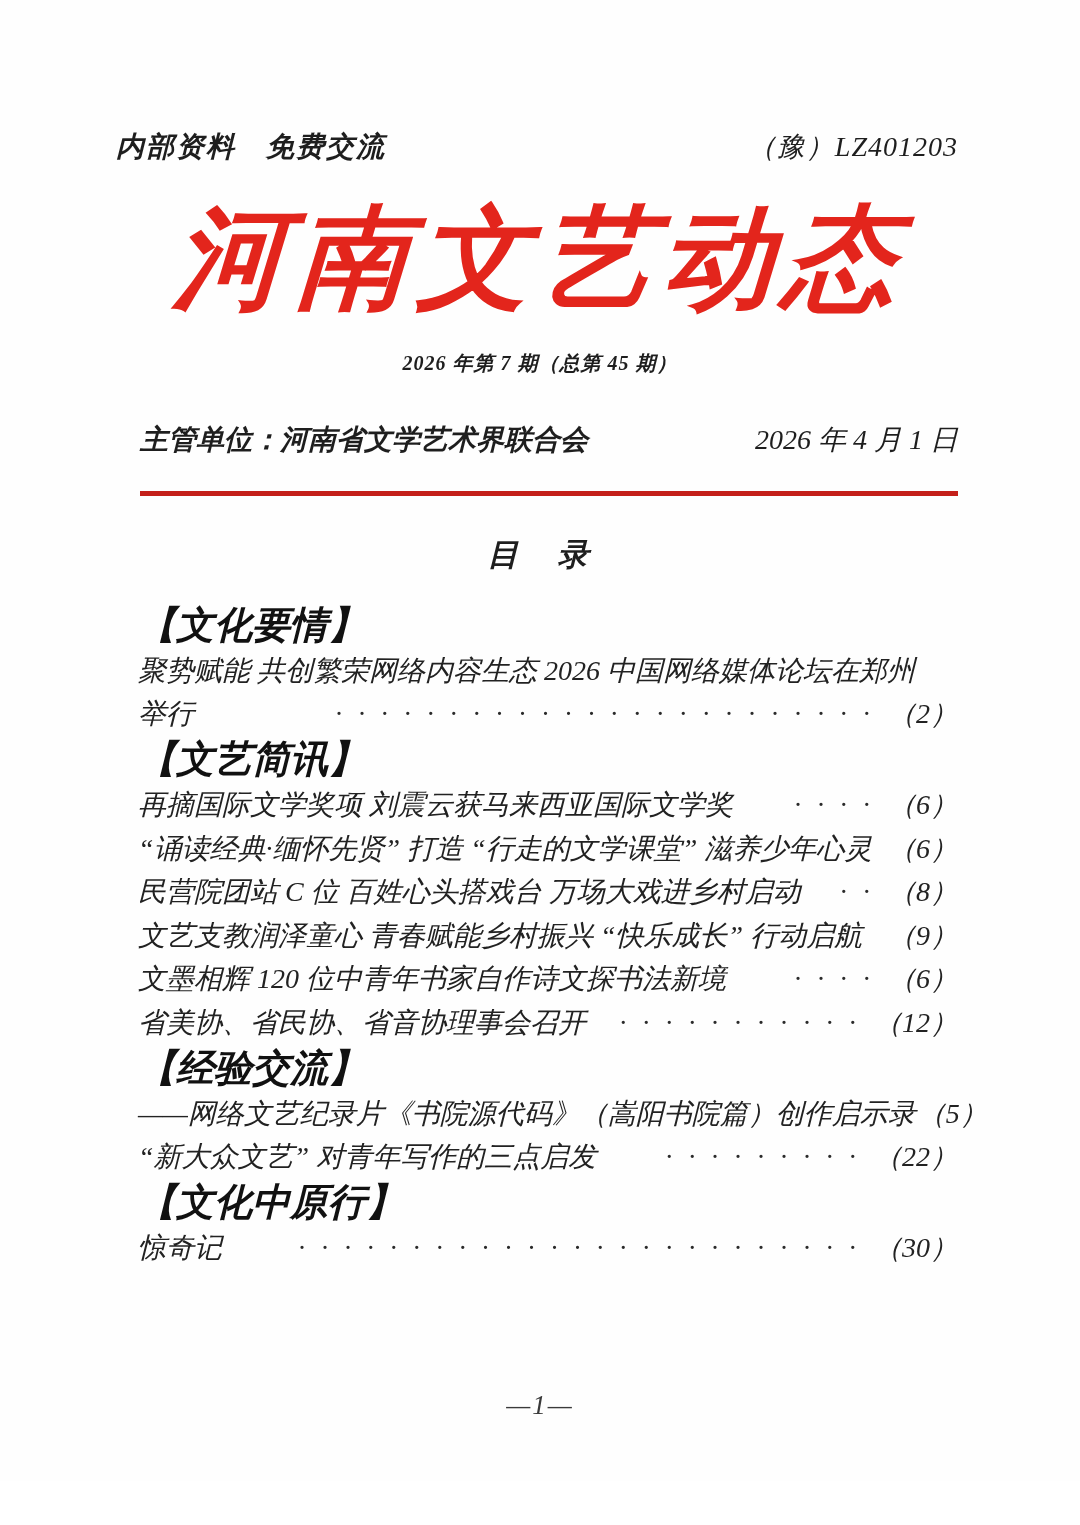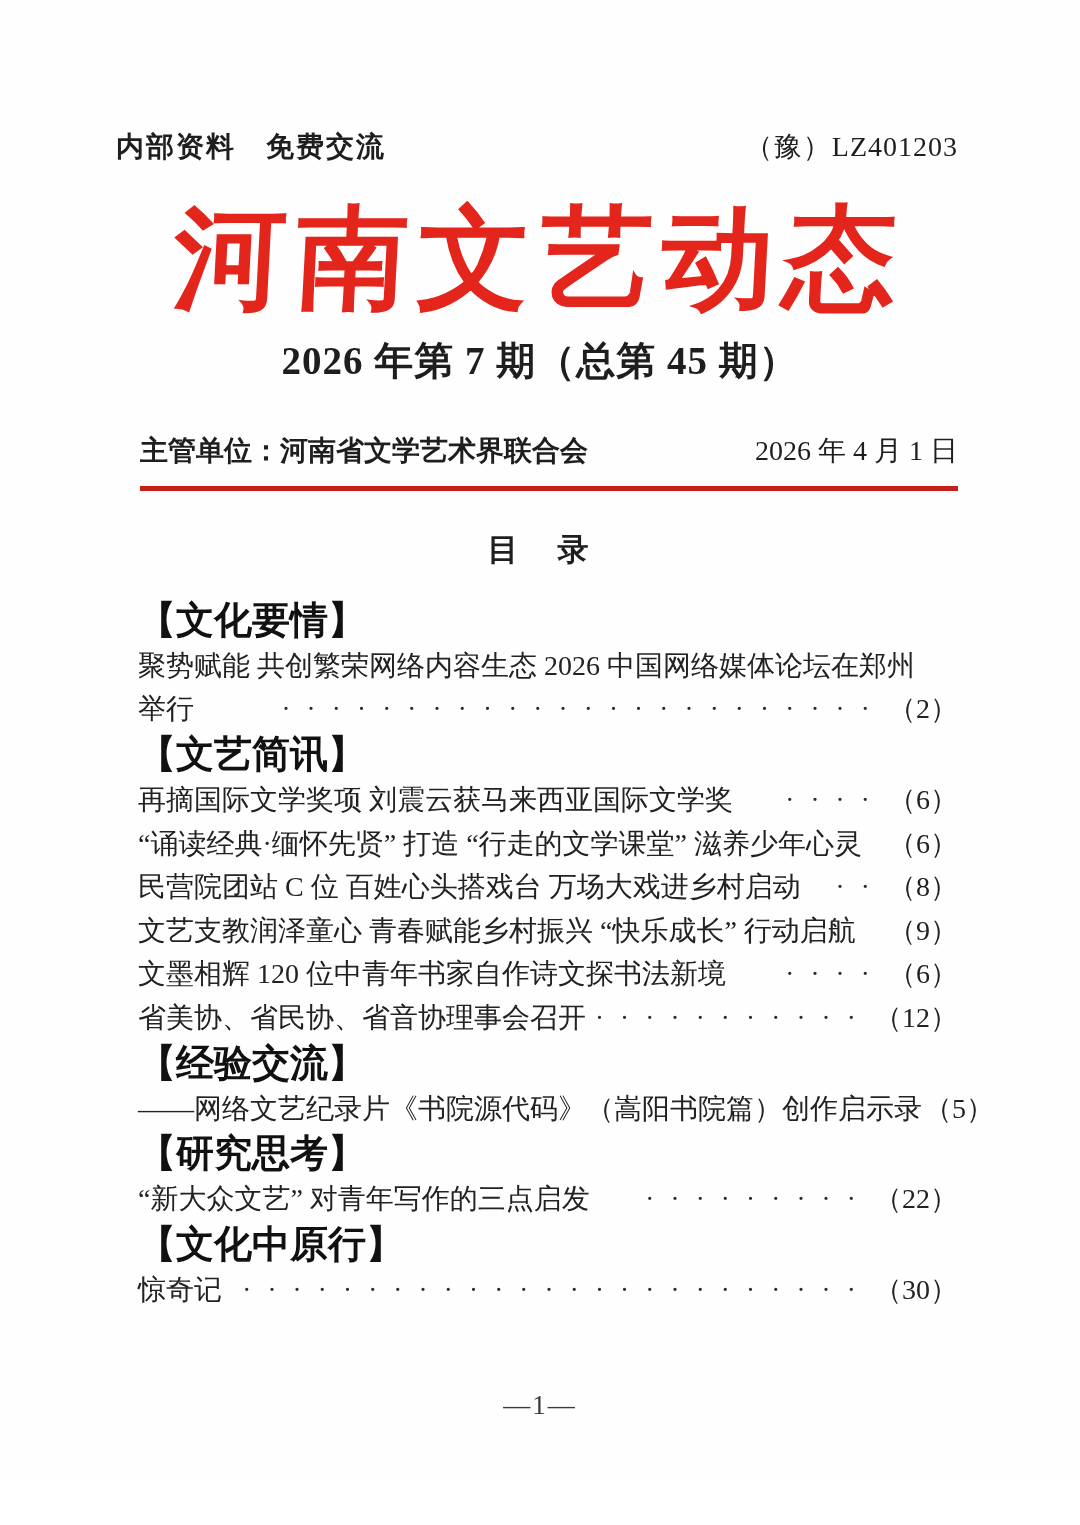--- a/index.html
+++ b/index.html
@@ -5,20 +5,21 @@
   html, body { margin: 0; padding: 0; background: #ffffff; }
   .page {
     position: relative;
     width: 1080px;
     height: 1481px;
     margin: 0 auto;
     background: #fefefe;
     overflow: hidden;
     font-family: "Liberation Serif", "DejaVu Serif", serif;
     color: #1e1e1e;
+    font-style: italic;
   }
   .header-row {
     display: flex;
     justify-content: space-between;
     align-items: baseline;
     margin: 0 122px 0 116px;
     padding-top: 128px;
     font-size: 28px;
   }
   .header-left { font-weight: 700; letter-spacing: 2px; }
@@ -29,32 +30,32 @@
     text-align: center;
     color: #e3251c;
     font-size: 112px;
     font-weight: 900;
     letter-spacing: 10px;
     line-height: 1.25;
     font-family: "DejaVu Serif", "Liberation Serif", serif;
     transform: skewX(-3deg);
   }
   .issue-line {
-    margin-top: 6px;
-    text-align: center;
-    font-size: 39px;
+    margin-top: 22px;
+    text-align: center;
+    font-size: 20px;
     font-weight: 700;
     letter-spacing: 1px;
   }
   .supervisor-row {
     display: flex;
     justify-content: space-between;
     align-items: baseline;
     margin: 44px 122px 0 140px;
-    padding-bottom: 16px;
+    padding-bottom: 32px;
     border-bottom: 5px solid #c4201a;
     font-size: 28px;
     font-weight: 700;
   }
   .supervisor-date { font-weight: 400; }
 
   .toc-title {
     margin-top: 38px;
     text-align: center;
     font-size: 31px;
@@ -172,21 +173,20 @@
     </div>
 
     <div class="section-title">【经验交流】</div>
     <div class="toc-entry">
       <span class="entry-text">——网络文艺纪录片《书院源代码》（嵩阳书院篇）创作启示录</span>
       <span class="spacer"></span>
       <span class="dots"></span>
       <span class="page-num">（5）</span>
     </div>
 
-    <div class="section-title">【研究思考】</div>
     <div class="toc-entry">
       <span class="entry-text">“新大众文艺” 对青年写作的三点启发</span>
       <span class="spacer"></span>
       <span class="dots">·········</span>
       <span class="page-num">（22）</span>
     </div>
 
     <div class="section-title">【文化中原行】</div>
     <div class="toc-entry">
       <span class="entry-text">惊奇记</span>

